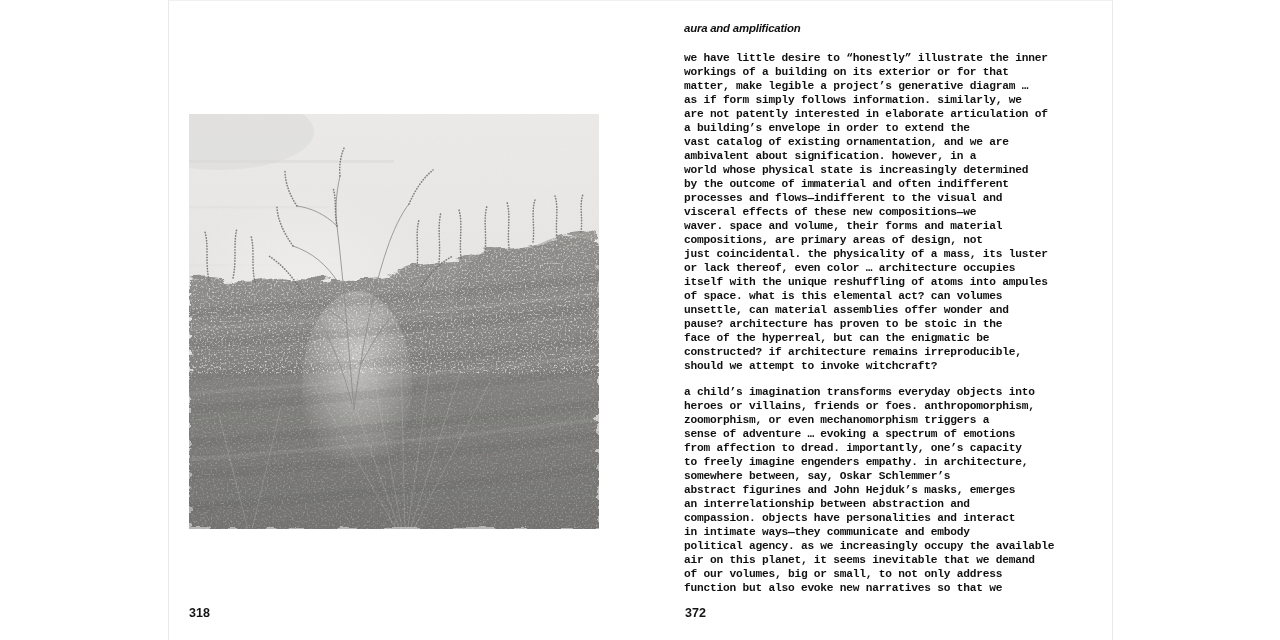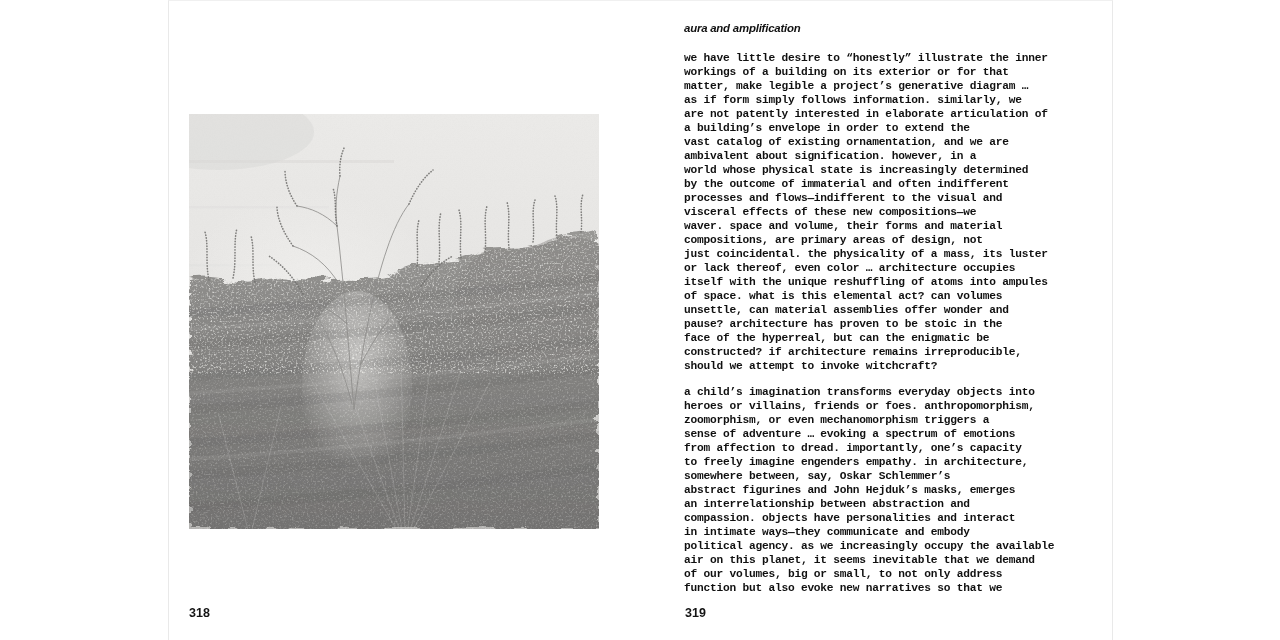--- a/index.html
+++ b/index.html
@@ -187,17 +187,17 @@
 somewhere between, say, Oskar Schlemmer’s
 abstract figurines and John Hejduk’s masks, emerges
 an interrelationship between abstraction and
 compassion. objects have personalities and interact
 in intimate ways—they communicate and embody
 political agency. as we increasingly occupy the available
 air on this planet, it seems inevitable that we demand
 of our volumes, big or small, to not only address
 function but also evoke new narratives so that we</p>
       </div>
-      <div class="folio folio-right">319</div>
+      <div class="folio folio-right">372</div>
     </section>
 
   </div>
 </div>
 
 </body></html>

